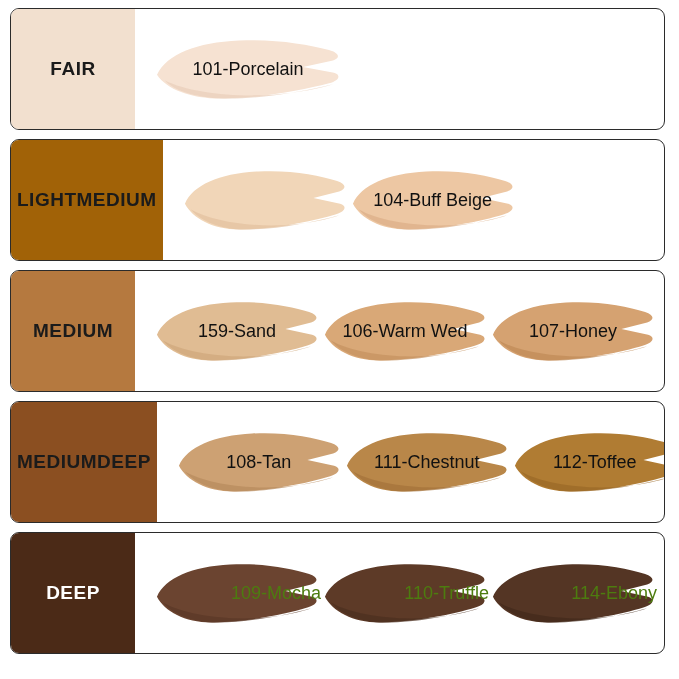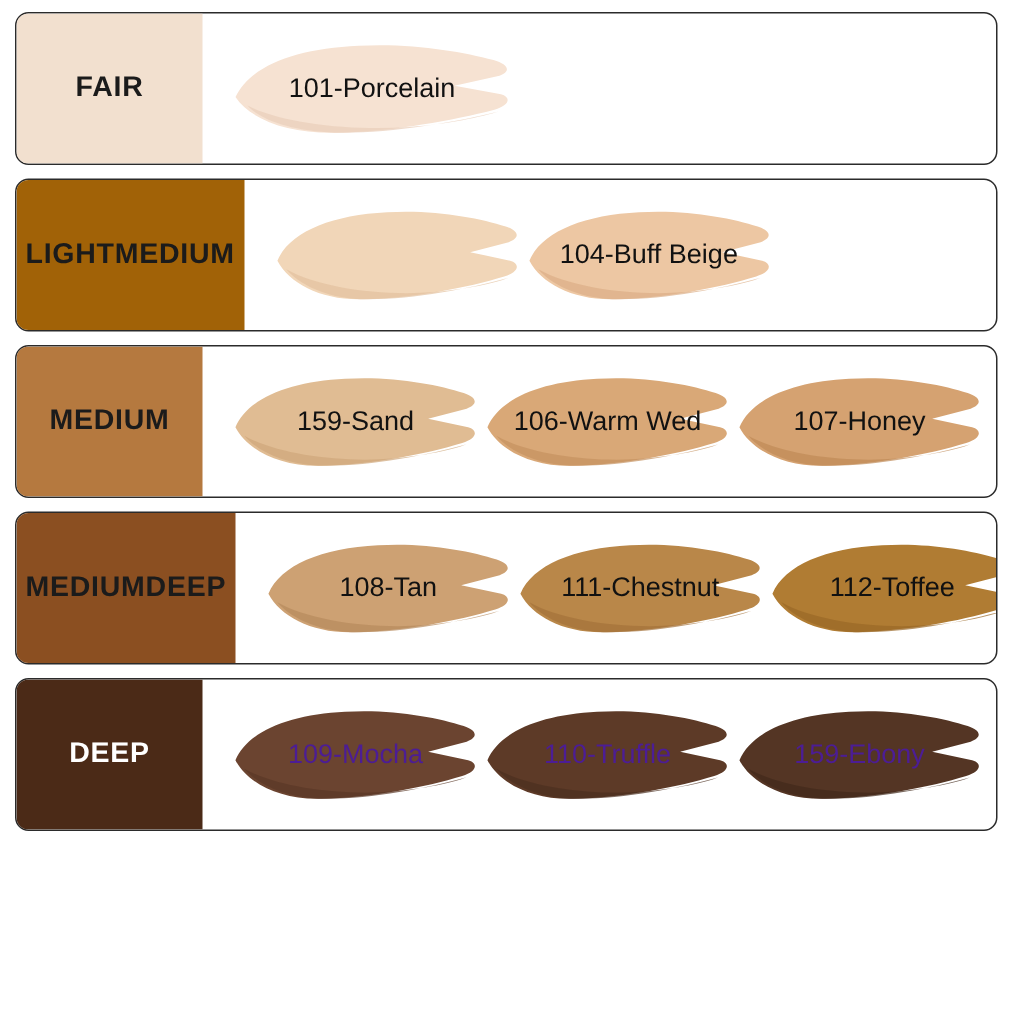--- a/index.html
+++ b/index.html
@@ -20,21 +20,21 @@
     box-sizing: border-box;
     padding: 8px 14px 8px 10px;
     display: flex;
     flex-direction: column;
     gap: 9px;
   }
   .shade-row {
     position: relative;
     display: flex;
     align-items: stretch;
-    height: 102px;
+    height: 122px;
     border: 1px solid #2b2b2b;
     border-radius: 9px;
     background: #ffffff;
     overflow: hidden;
     box-sizing: border-box;
   }
   .row-label {
     flex: 0 0 124px;
     display: flex;
     align-items: center;
@@ -78,21 +78,21 @@
     right: 0;
     top: 50%;
     transform: translateY(-50%);
     text-align: center;
     font-size: 18px;
     color: #111111;
     font-family: "Liberation Sans", sans-serif;
     white-space: nowrap;
     pointer-events: none;
   }
-  .swatch-label.on-dark { color: #4c1d95; }
+  .swatch-label.on-dark { color: #4d7c0f; text-align: right; }
   
   .row-fair .swatch { width: 190px; }
 </style>
 </head>
 <body>
 
 <div id="chart">
 
   <div class="shade-row row-fair">
     <div class="row-label dark-text" style="background:#f2e0cf">
@@ -209,18 +209,18 @@
           <path d="M4,44 C12,24 40,12 78,10 C110,8 140,14 158,20 C167,23 168,28 160,31 L134,38 L161,44 C168,46 167,52 157,55 C132,63 96,70 62,71 C34,72 12,60 4,44 Z" fill="#5d3a27"></path>
           <path d="M10,50 C32,63 74,69 110,66 C132,64 150,60 160,56 C132,64 92,72 60,71 C36,70 18,60 10,50 Z" fill="#4c2f1f" opacity="0.7"></path>
         </svg>
         <div class="swatch-label on-dark">110-Truffle</div>
       </div>
       <div class="swatch">
         <svg viewBox="0 0 170 80" preserveAspectRatio="none">
           <path d="M4,44 C12,24 40,12 78,10 C110,8 140,14 158,20 C167,23 168,28 160,31 L134,38 L161,44 C168,46 167,52 157,55 C132,63 96,70 62,71 C34,72 12,60 4,44 Z" fill="#543524"></path>
           <path d="M10,50 C32,63 74,69 110,66 C132,64 150,60 160,56 C132,64 92,72 60,71 C36,70 18,60 10,50 Z" fill="#42291b" opacity="0.7"></path>
         </svg>
-        <div class="swatch-label on-dark">159-Ebony</div>
+        <div class="swatch-label on-dark">114-Ebony</div>
       </div>
     </div>
   </div>
 
 </div>
 
 </body></html>

